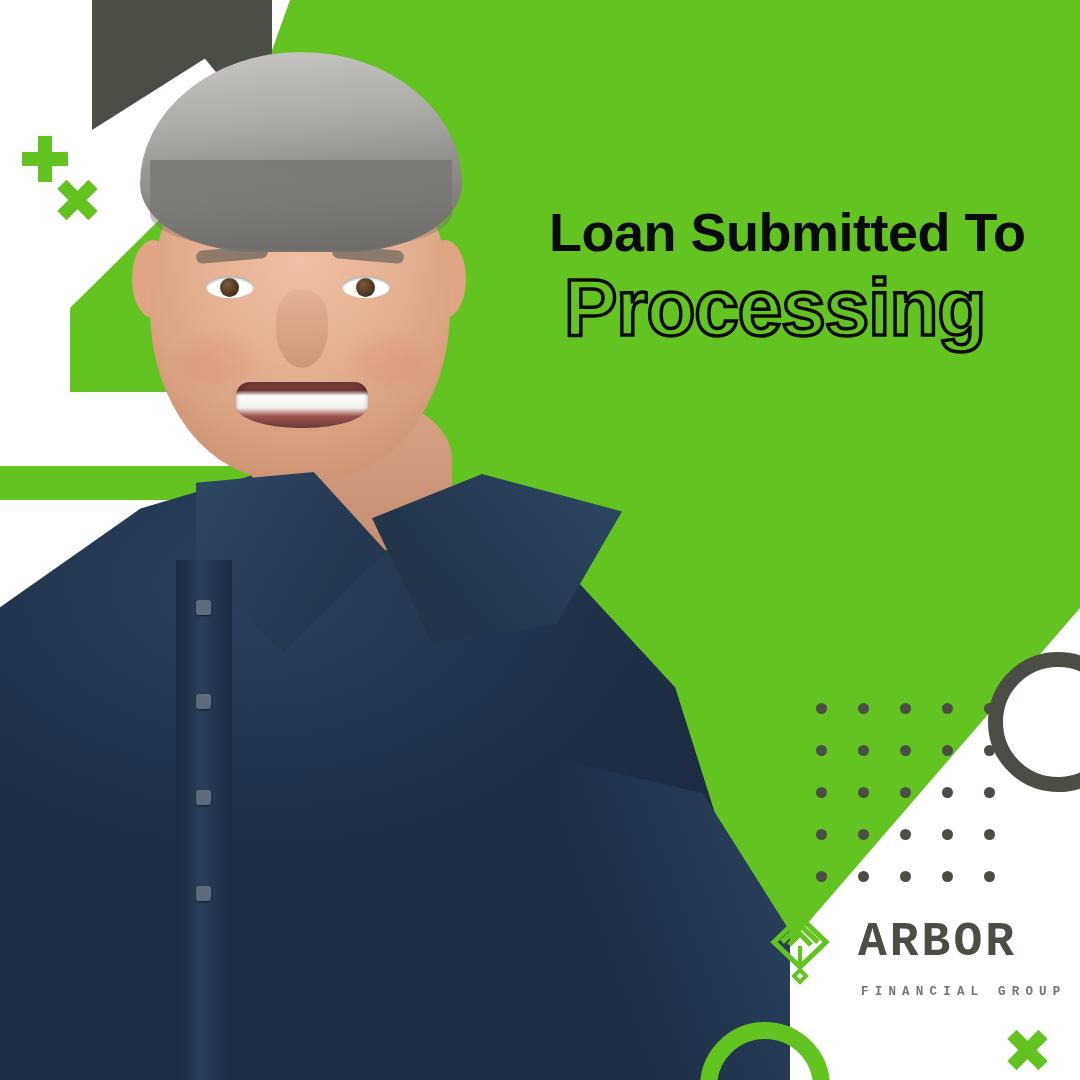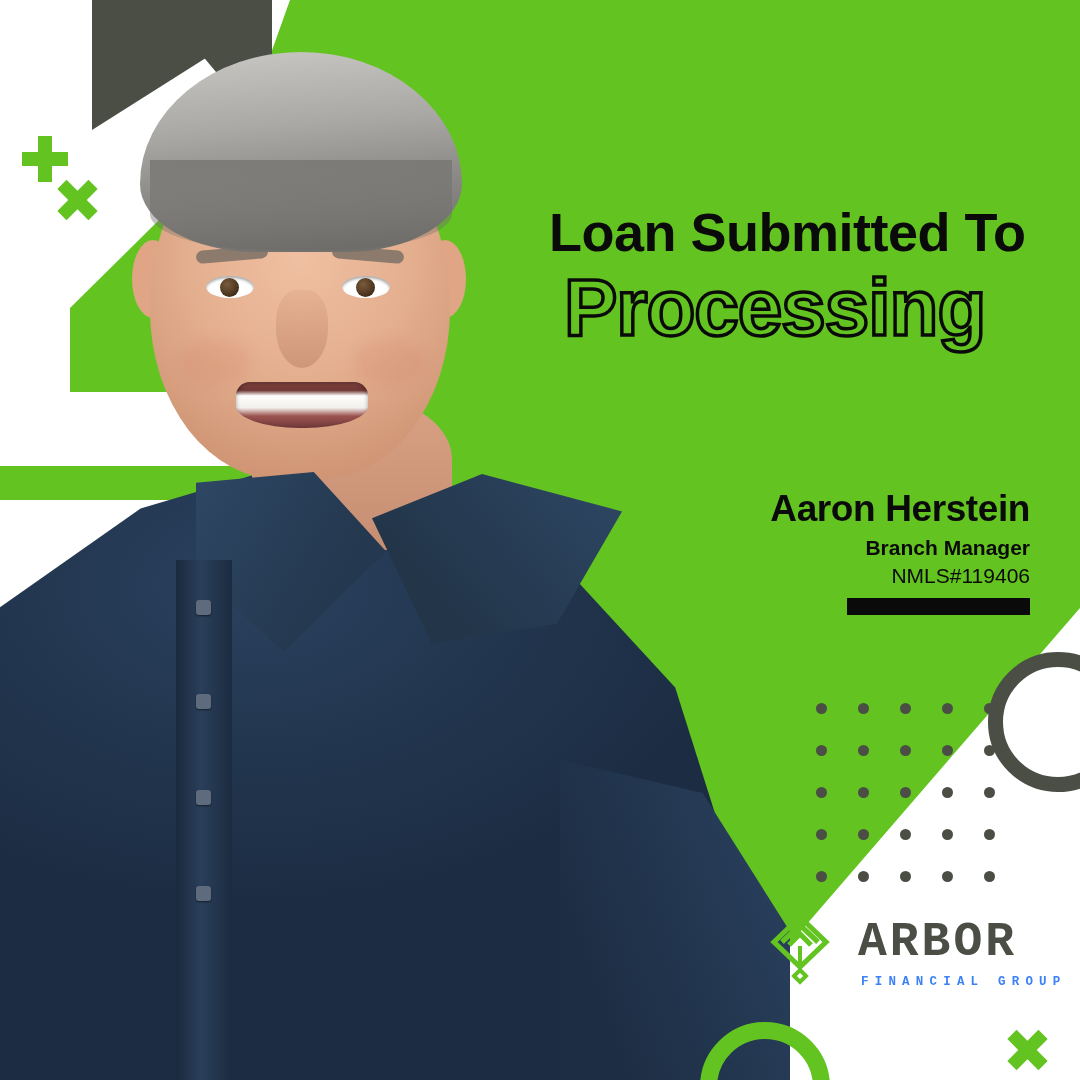--- a/index.html
+++ b/index.html
@@ -244,21 +244,21 @@
   
   .logo { left: 770px; top: 912px; display: flex; align-items: flex-start; }
   .logo-mark { width: 74px; height: 74px; flex: none; }
   .logo-words { margin-left: 14px; padding-top: 8px; font-family: Liberation Mono, monospace; }
   .logo-name {
     font-size: 48px; font-weight: bold; letter-spacing: 3px;
     color: #4a4e44; line-height: .94;
   }
   .logo-tag {
     font-size: 12.5px; font-weight: bold; letter-spacing: 6.2px;
-    color: #3b82f6; margin-top: 10px; padding-left: 3px;
+    color: #737373; margin-top: 20px; padding-left: 3px;
   }
 </style>
 </head>
 <body>
 
 <div id="canvas">
 
   <div class="layer green-field"></div>
   <div class="layer dark-stripe"></div>
   <div class="layer dark-stripe2"></div>
@@ -324,26 +324,20 @@
       <span></span>
       <span></span>
   </div>
 
   <div class="layer dark-ring"></div>
   <div class="layer green-ring"></div>
 
   <div class="layer headline">Loan Submitted To</div>
   <div class="layer headline-accent">Processing</div>
 
-  <div class="layer id-block">
-    <div class="id-name">Aaron Herstein</div>
-    <div class="id-title">Branch Manager</div>
-    <div class="id-nmls">NMLS#119406</div>
-    <div class="id-bar"></div>
-  </div>
 
   <div class="layer logo">
     <svg class="logo-mark" viewBox="0 0 74 74">
       <g fill="none" stroke="#63c421" stroke-width="5.2">
         <path d="M4 30 L30 5 L56 30 L30 55 Z"></path>
         <path d="M12 30 L30 13 L48 30"></path>
         <path d="M19 33 L30 22 L41 33"></path>
       </g>
       <g fill="none" stroke="#63c421" stroke-width="4">
         <path d="M30 34 L30 56"></path>

